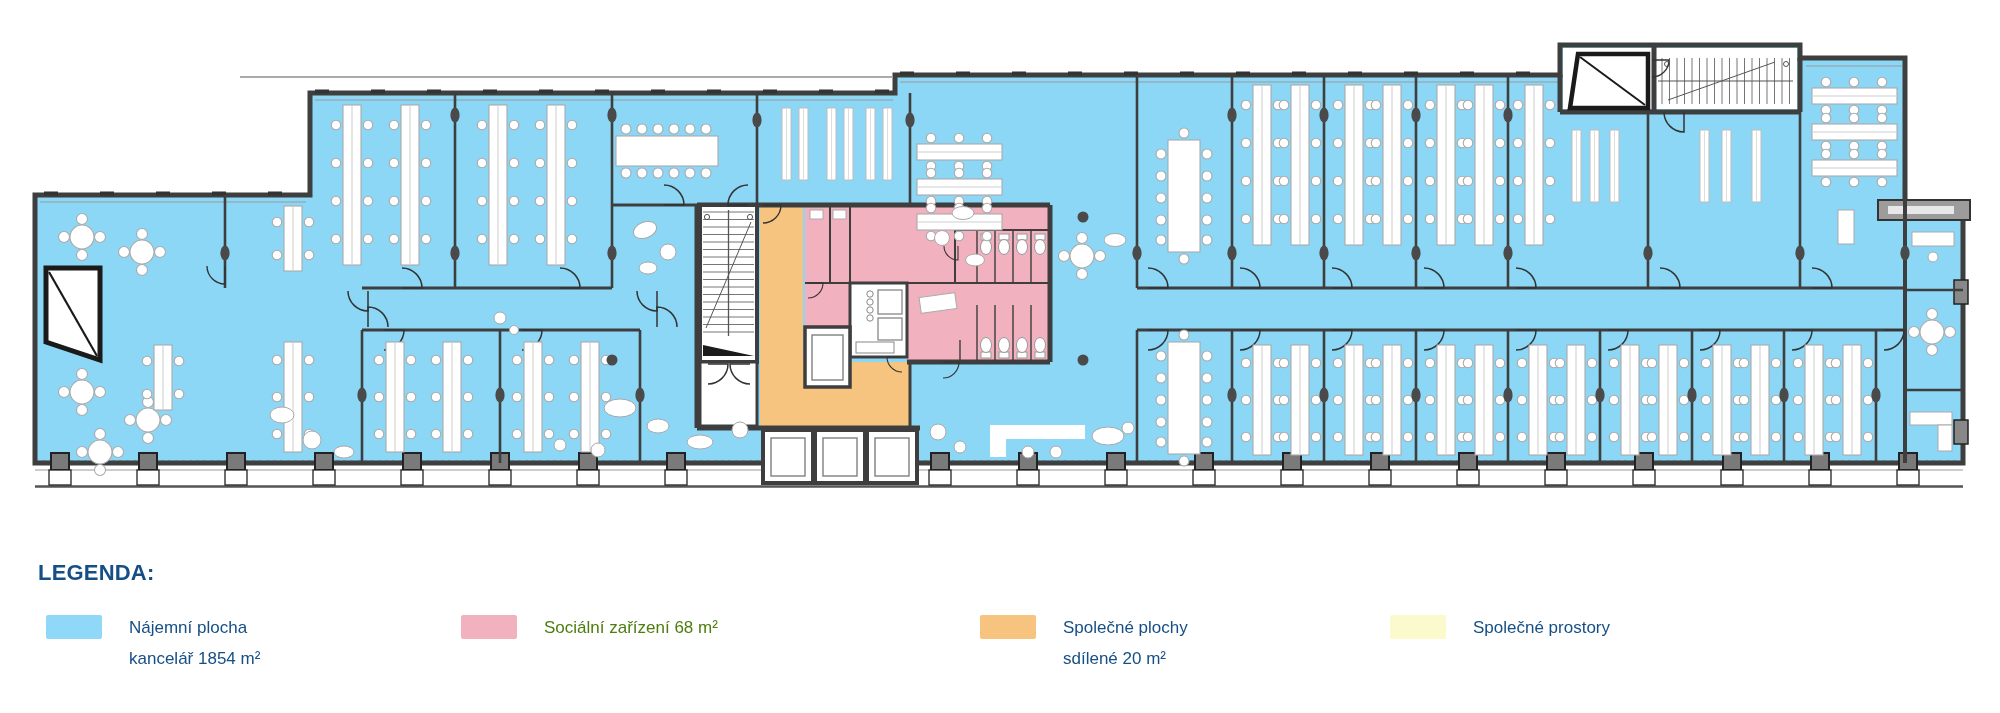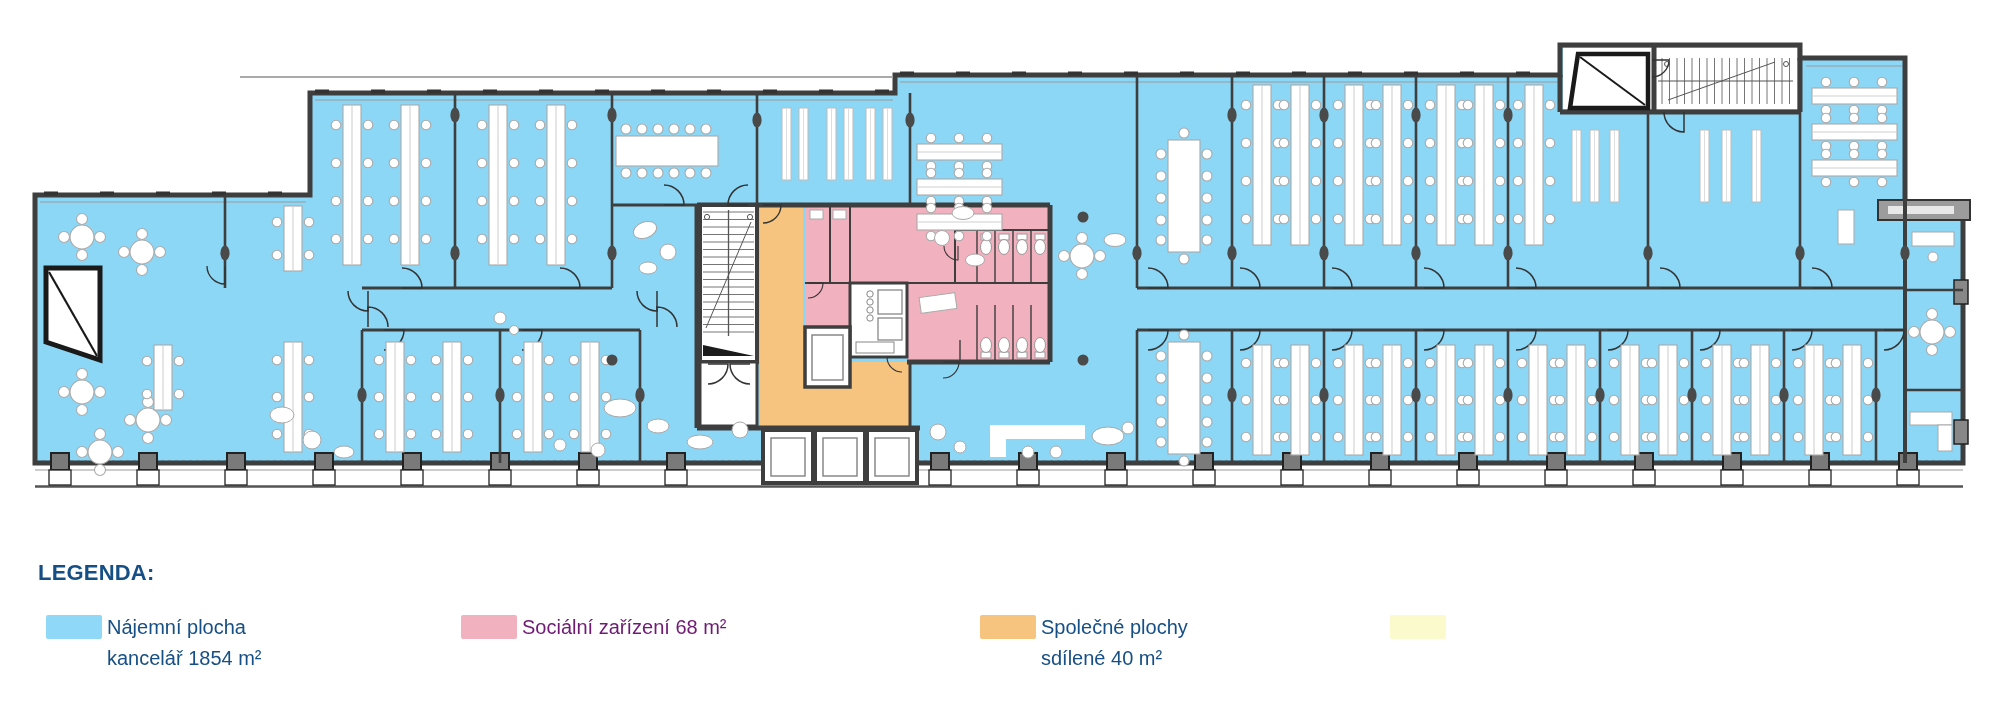--- a/index.html
+++ b/index.html
@@ -4,21 +4,21 @@
 <style>
   html,body{margin:0;padding:0;background:#fff;}
   body{font-family:"Liberation Sans", sans-serif;}
   #stage{position:relative;width:2000px;height:713px;background:#fff;overflow:hidden;}
   #plan-svg{position:absolute;left:0;top:0;}
   
   #legend{position:absolute;left:0;top:0;width:1612px;height:713px;pointer-events:none;}
   .legend-title{position:absolute;left:38px;top:560px;font-size:22px;font-weight:bold;letter-spacing:.2px;}
   .legend-item{position:absolute;top:612px;display:flex;align-items:flex-start;}
   .swatch{width:56px;height:24px;border-radius:2px;flex:0 0 auto;margin-top:3px;}
-  .legend-text{margin-left:5px;font-size:20px;line-height:31px;}
+  .legend-text{margin-left:27px;font-size:17px;line-height:31px;}
   .l2:empty{display:none;}
   #li-0{left:46px;} #li-1{left:461px;} #li-2{left:980px;} #li-3{left:1390px;}
 </style>
 </head>
 <body>
 
 <div id="stage">
 
 <svg id="plan-svg" width="2000" height="713" viewBox="0 0 2000 713" xmlns="http://www.w3.org/2000/svg">
   <defs>
@@ -439,31 +439,35 @@
     <div class="legend-item" id="li-0">
       <div class="swatch" style="background: rgb(143, 216, 248);"></div>
       <div class="legend-text" style="color: rgb(22, 79, 133);">
         <div>Nájemní plocha</div>
         <div class="l2">kancelář 1854 m²</div>
       </div>
     </div>
 
     <div class="legend-item" id="li-1">
       <div class="swatch" style="background: rgb(242, 177, 190);"></div>
-      <div class="legend-text" style="color: #701a75;">
+      <div class="legend-text" style="color: #4d7c0f;">
         <div>Sociální zařízení 68 m²</div>
 
       </div>
     </div>
 
     <div class="legend-item" id="li-2">
       <div class="swatch" style="background: rgb(247, 196, 128);"></div>
       <div class="legend-text" style="color: rgb(22, 79, 133);">
         <div>Společné plochy</div>
-        <div class="l2">sdílené 40 m²</div>
+        <div class="l2">sdílené 20 m²</div>
       </div>
     </div>
 
     <div class="legend-item" id="li-3">
       <div class="swatch" style="background: rgb(250, 250, 205);"></div>
+      <div class="legend-text" style="color: rgb(22, 79, 133);">
+        <div>Společné prostory</div>
+
+      </div>
     </div>
   </div>
 </div>
 
 </body></html>

